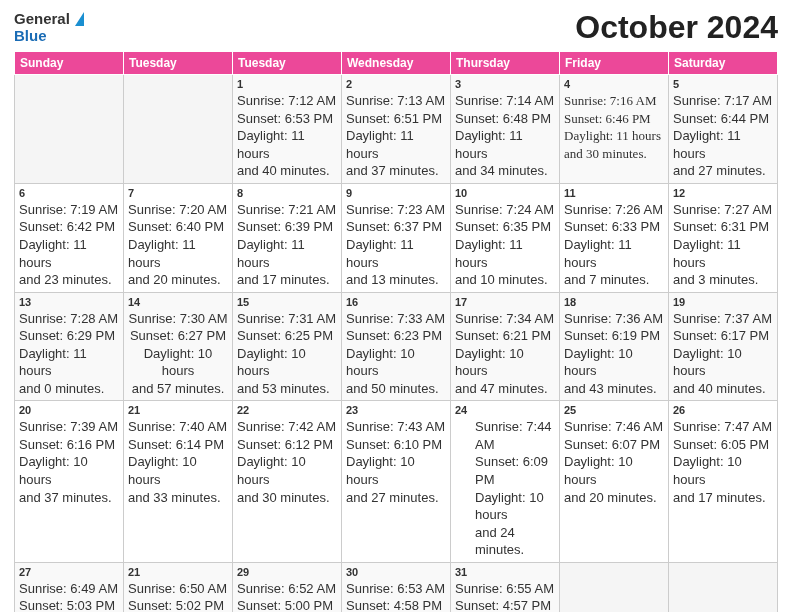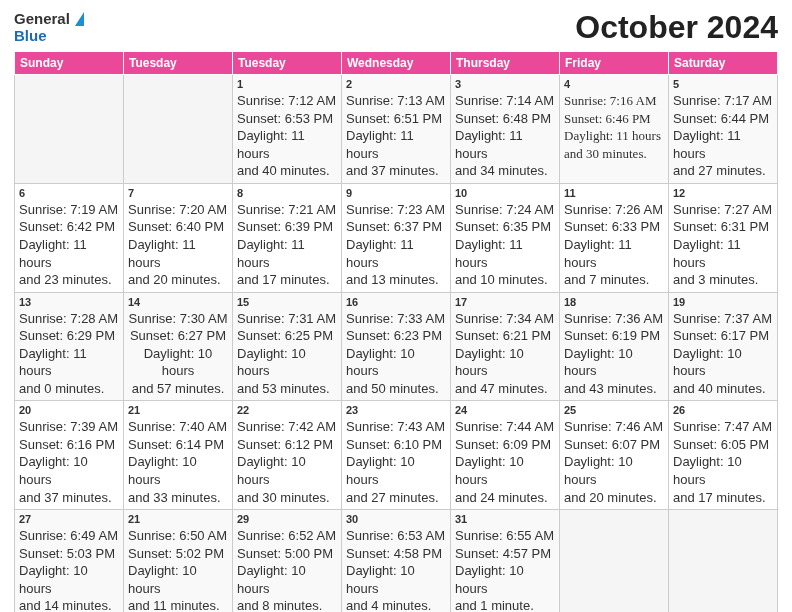--- a/index.html
+++ b/index.html
@@ -292,21 +292,21 @@
           </td>
           <td>
             <span class="day-num">23</span>
             <div class="day-info" style="white-space: pre-line;">Sunrise: 7:43 AM
 Sunset: 6:10 PM
 Daylight: 10 hours
 and 27 minutes.</div>
           </td>
           <td>
             <span class="day-num">24</span>
-            <div class="day-info" style="white-space: pre-line;">Sunrise: 7:44 AM
+            <div class="day-info" style="white-space: pre-line; margin-left: 20px;">Sunrise: 7:44 AM
 Sunset: 6:09 PM
 Daylight: 10 hours
 and 24 minutes.</div>
           </td>
           <td>
             <span class="day-num">25</span>
             <div class="day-info" style="white-space: pre-line;">Sunrise: 7:46 AM
 Sunset: 6:07 PM
 Daylight: 10 hours
 and 20 minutes.</div>

